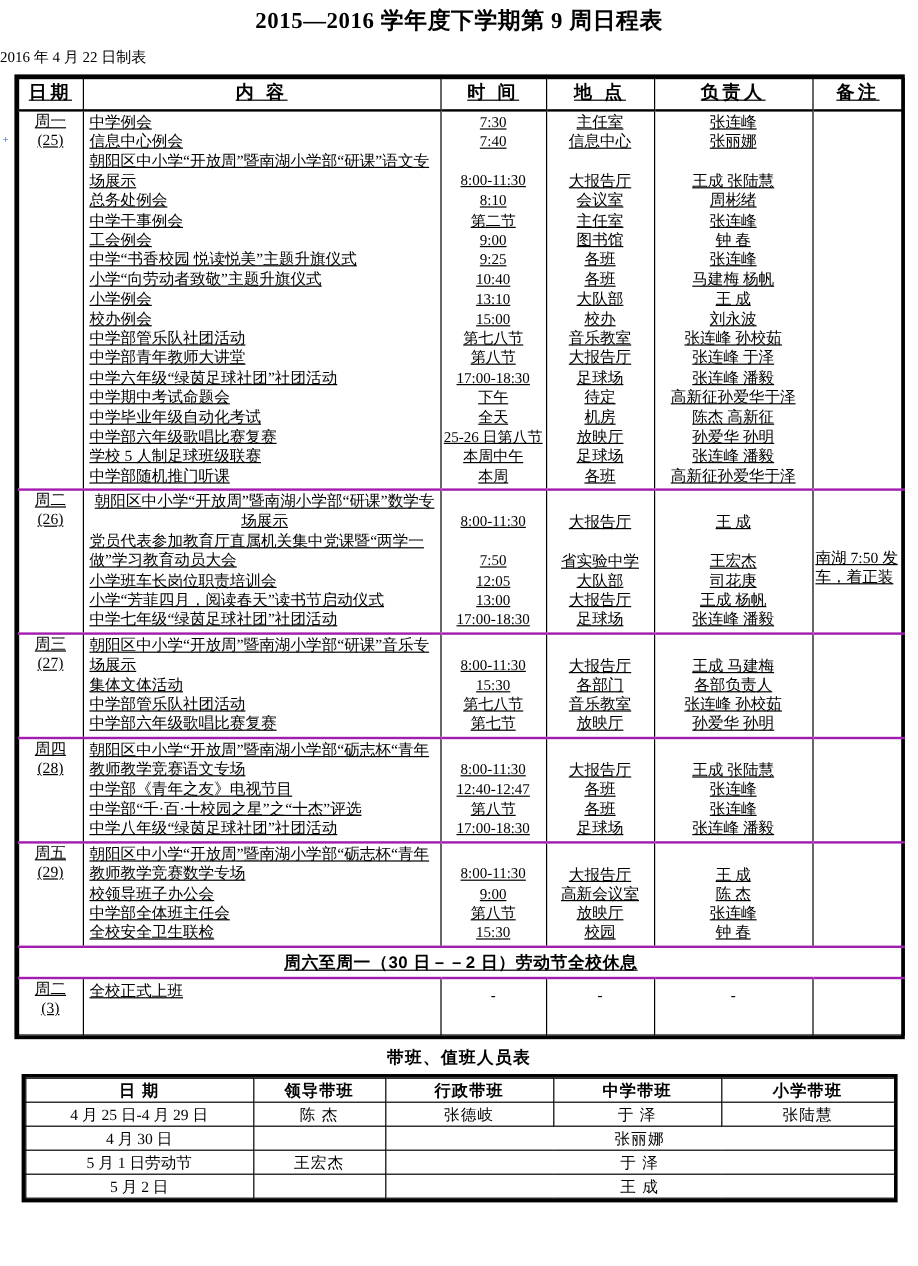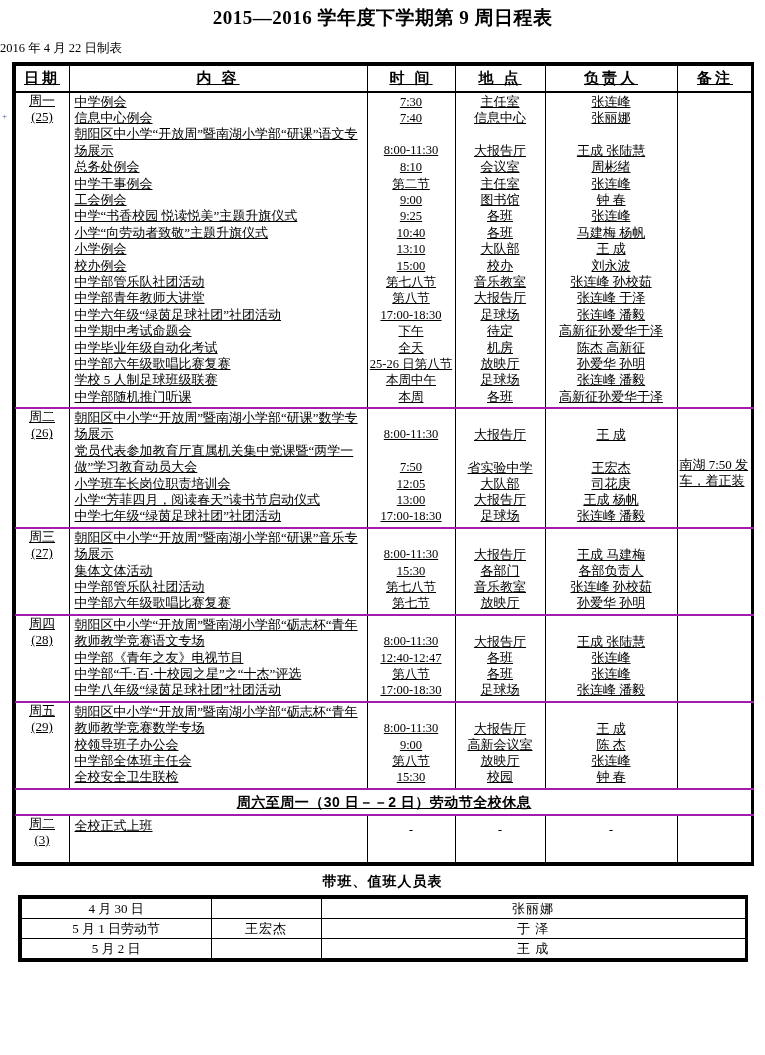--- a/index.html
+++ b/index.html
@@ -296,21 +296,21 @@
             </td>
             <td class="c-note"></td>
           </tr>
           <tr class="sep-top">
             <td class="daycell">
               <span class="dnum">周二</span>
               <span class="dnum">(26)</span>
             </td>
             <td>
               <div class="cellbox c-content">
-                <div class="ln wrapln" style="height: 32.8px; white-space: normal;">朝阳区中小学“开放周”暨南湖小学部“研课”数学专场展示</div>
+                <div class="ln wrapln" style="height: 32.8px; white-space: normal; text-align: center;">朝阳区中小学“开放周”暨南湖小学部“研课”数学专场展示</div>
                 <div class="ln wrapln" style="height: 32.8px; white-space: normal;">党员代表参加教育厅直属机关集中党课暨“两学一做”学习教育动员大会</div>
                 <div class="ln">小学班车长岗位职责培训会</div>
                 <div class="ln">小学“芳菲四月，阅读春天”读书节启动仪式</div>
                 <div class="ln">中学七年级“绿茵足球社团”社团活动</div>
               </div>
             </td>
             <td>
               <div class="cellbox c-time">
                 <div class="ln" style="height: 32.8px; line-height: 49px;">8:00-11:30</div>
                 <div class="ln" style="height: 32.8px; line-height: 49px;">7:50</div>
@@ -498,20 +498,34 @@
     <table class="duty">
       <colgroup>
         <col style="width:190px">
           <col style="width:110px">
           <col style="width:140px">
         <col style="width:140px">
           <col style="width:144px">
       </colgroup>
       <tbody id="duty-body">
           <tr>
+            <td class="hd">日    期</td>
+            <td class="hd">领导带班</td>
+            <td class="hd">行政带班</td>
+            <td class="hd">中学带班</td>
+            <td class="hd">小学带班</td>
+          </tr>
+          <tr>
+            <td>4 月 25 日-4 月 29 日</td>
+            <td class="name">陈    杰</td>
+            <td class="name">张德岐</td>
+            <td class="name">于    泽</td>
+            <td class="name">张陆慧</td>
+          </tr>
+          <tr>
             <td>4 月 30 日</td>
             <td class="name"></td>
             <td colspan="3" class="name">张丽娜</td>
           </tr>
           <tr>
             <td>5 月 1 日劳动节</td>
             <td class="name">王宏杰</td>
             <td colspan="3" class="name">于    泽</td>
           </tr>
           <tr>

